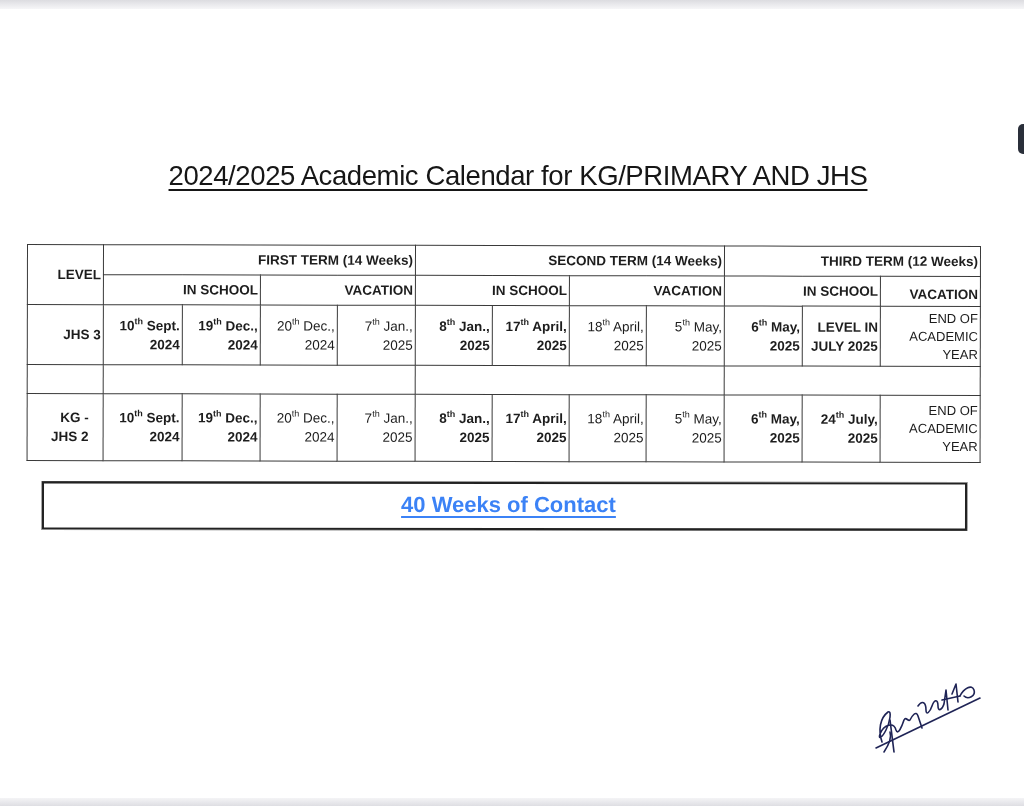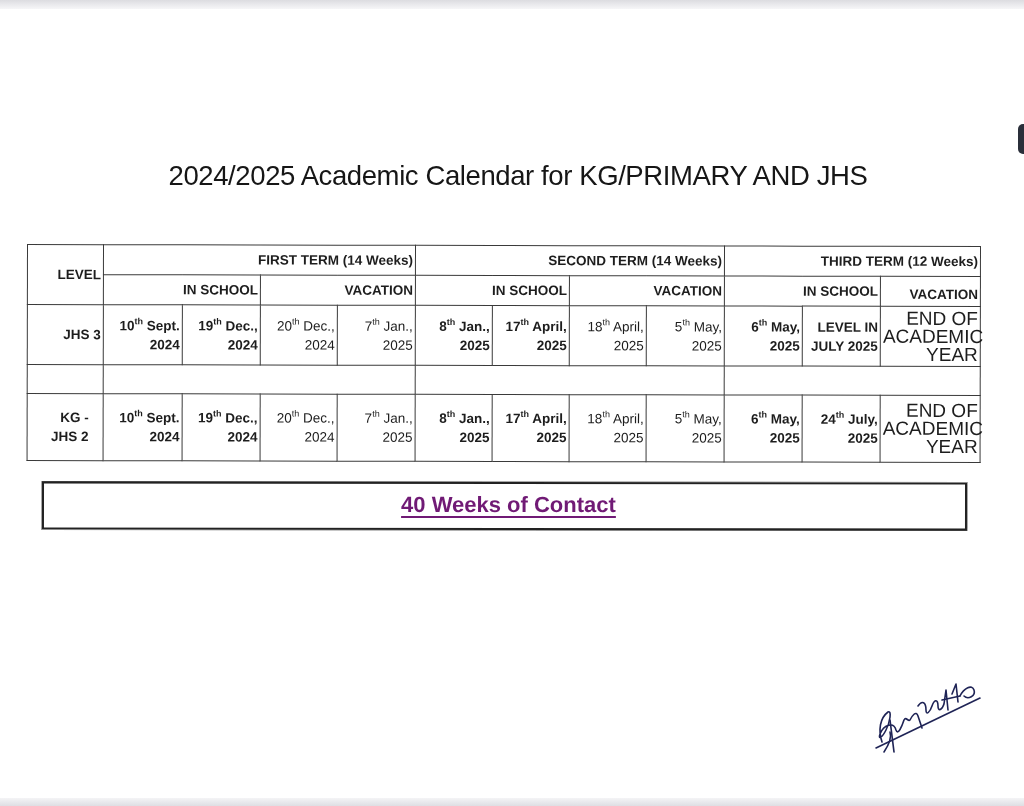--- a/index.html
+++ b/index.html
@@ -21,21 +21,21 @@
     position: absolute; left: 1018px; top: 124px; width: 8px; height: 30px;
     background: #2a2f3a; border-radius: 5px 0 0 5px;
   }
   .title {
     position: absolute; left: 0; width: 1036px; top: 160px;
     text-align: center;
     font-size: 27.5px; letter-spacing: -0.4px;
     color: #161616;
   }
   .title span {
-    text-decoration-thickness: 2px;
+    text-decoration: underline; text-decoration-thickness: 2px;
     text-underline-offset: 4px;
     text-align: right;
   }
   table.cal {
     position: absolute; left: 27px; top: 244px;
     border-collapse: collapse;
     table-layout: fixed;
     width: 953px;
     transform: rotate(0.12deg);
     transform-origin: left top;
@@ -43,32 +43,32 @@
   table.cal td {
     border: 1.5px solid #3a3a3a;
     text-align: right; vertical-align: middle;
     font-size: 13.5px; line-height: 19px;
     padding: 0 2px;
     color: #1d1d1d;
   }
   table.cal td.b { font-weight: bold; margin-left: 13px; }
   table.cal td.hdr { font-weight: bold; font-size: 13.5px; }
   table.cal td.level { font-weight: bold; font-size: 13.5px; }
-  table.cal td.vac-end { font-size: 19px; line-height: 18px; }
+  table.cal td.vac-end { font-size: 13px; line-height: 18px; }
   sup { font-size: 9px; line-height: 0; vertical-align: 6px; }
   .contact-box {
     position: absolute; left: 42px; top: 482px; width: 921px; height: 44px;
     border: 2px solid #222;
     box-shadow: 0 0 0 0.5px #555;
     transform: rotate(0.06deg);
   }
   .contact-text {
     position: absolute; left: 0; right: 0; top: 8px;
     text-align: center; font-weight: bold; font-size: 22px;
-    color: #701a75;
+    color: #3b82f6;
     margin-left: 8px;
   }
   .contact-text span {
     text-decoration: underline; text-decoration-thickness: 2px;
     text-underline-offset: 4px;
   }
   .signature {
     position: absolute; left: 868px; top: 660px; width: 120px; height: 95px;
   }
 </style>

